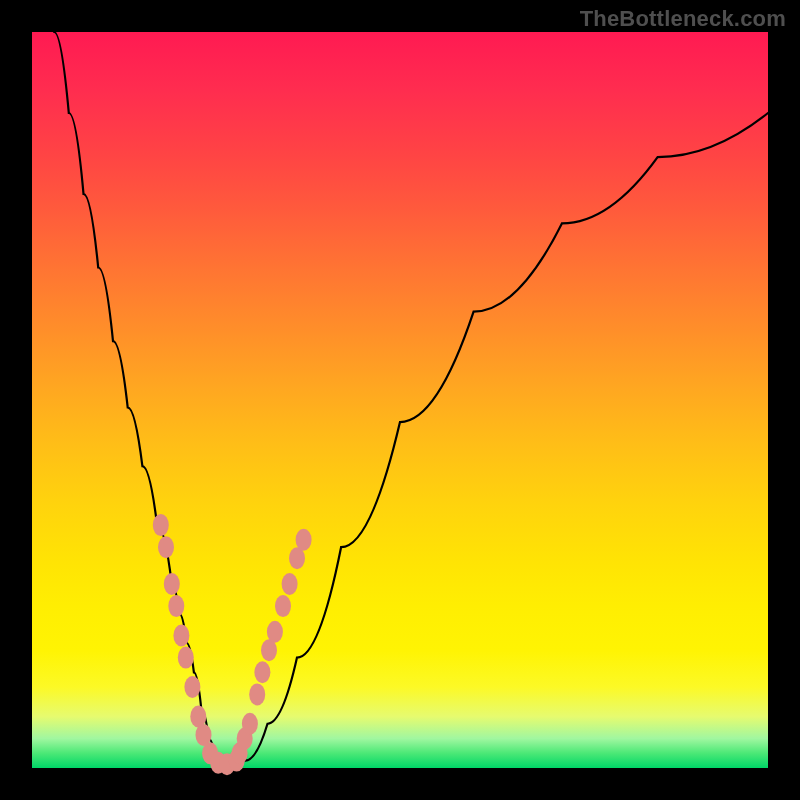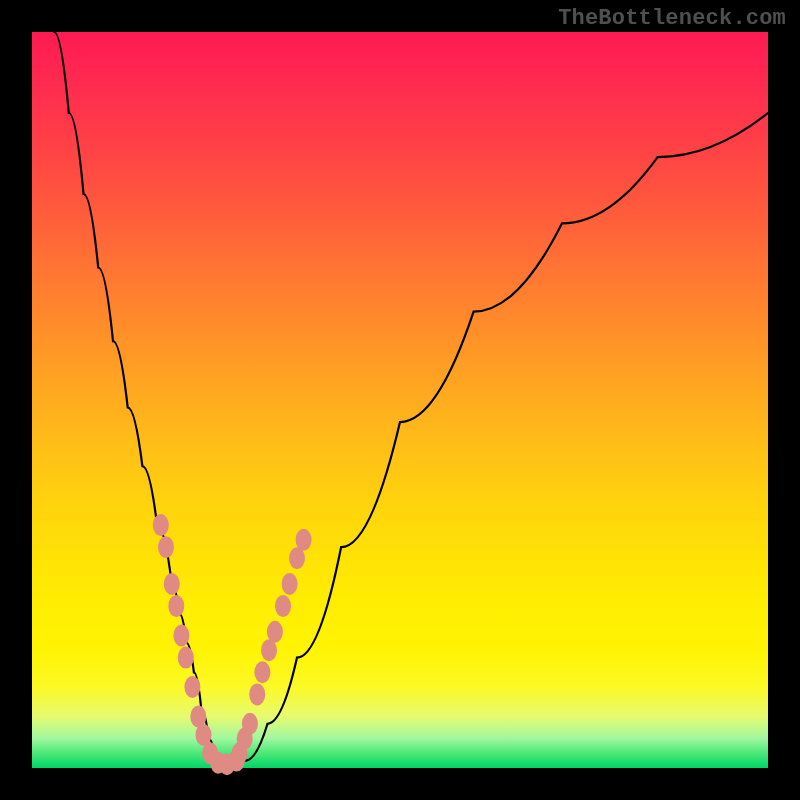--- a/index.html
+++ b/index.html
@@ -11,21 +11,20 @@
     background: #000;
     font-family: Arial, Helvetica, sans-serif;
   }
   .frame {
     position: absolute;
     left: 0;
     top: 0;
     width: 800px;
     height: 800px;
     background: #000;
-    font-family: Liberation Mono, monospace;
   }
   .plot-area {
     position: absolute;
     left: 32px;
     top: 32px;
     width: 736px;
     height: 736px;
     background: linear-gradient(
       to bottom,
       #ff1a52 0%,

